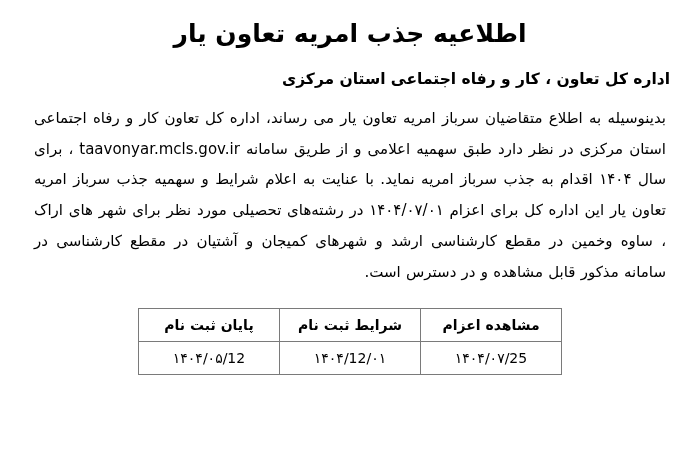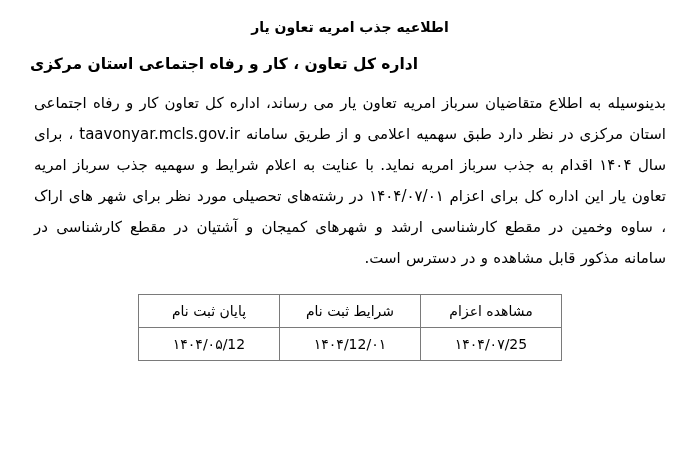--- a/index.html
+++ b/index.html
@@ -16,29 +16,29 @@
   }
   .page {
     width: 700px;
     height: 451px;
     box-sizing: border-box;
     padding: 8px 30px 0 30px;
     position: relative;
   }
   .title-main {
     text-align: center;
-    font-size: 14px;
+    font-size: 25px;
     font-weight: bold;
     letter-spacing: 0.5px;
     margin-top: 10px;
     line-height: 1.3;
     direction: rtl;
   }
   .title-sub {
-    text-align: left;
+    text-align: right;
     font-size: 15.5px;
     font-weight: bold;
     margin-top: 18px;
     line-height: 1.3;
     direction: rtl;
   }
   .body-text {
     margin-top: 14px;
     font-size: 15px;
     line-height: 2.06;
@@ -66,21 +66,21 @@
   }
   table.info th, table.info td {
     border: 1px solid #7a7a7a;
     padding: 7px 14px;
     text-align: center;
     font-weight: normal;
     min-width: 112px;
     height: 18px;
   }
   table.info thead th {
-    font-weight: normal;
+    font-weight: bold;
   }
 </style>
 </head>
 <body>
 
 <div class="page">
 
   <div class="title-main">اطلاعیه جذب  امریه تعاون یار</div>
 
   <div class="title-sub">اداره کل تعاون ، کار و رفاه اجتماعی استان مرکزی</div>

